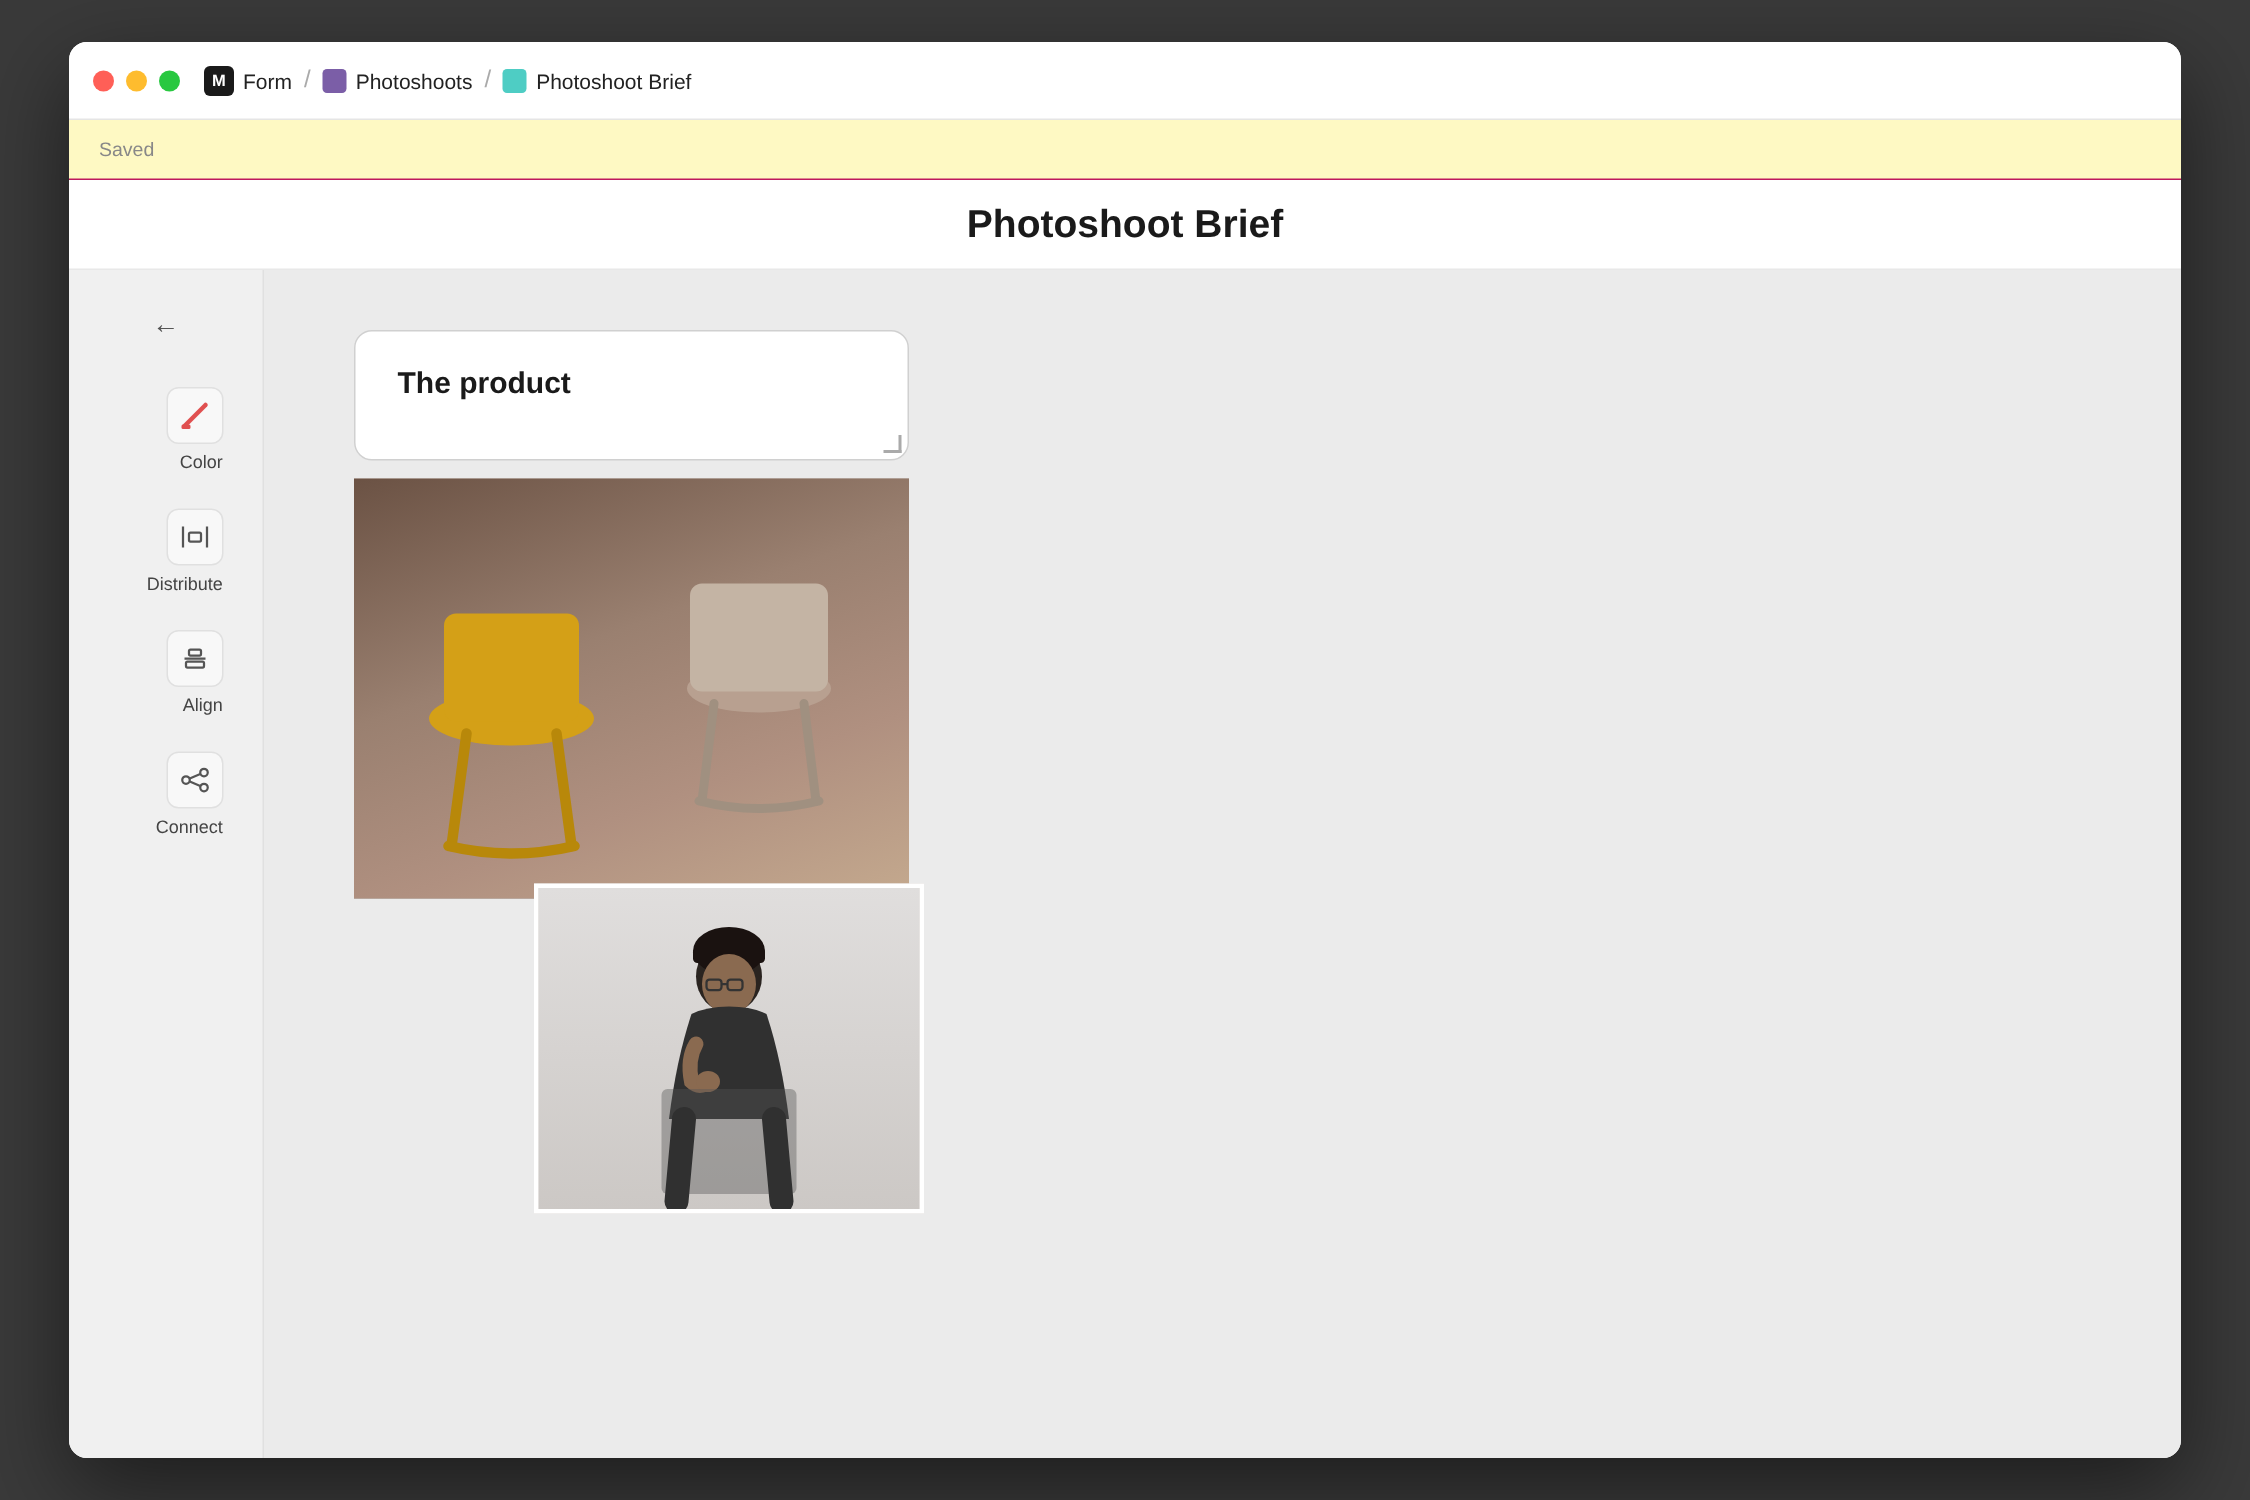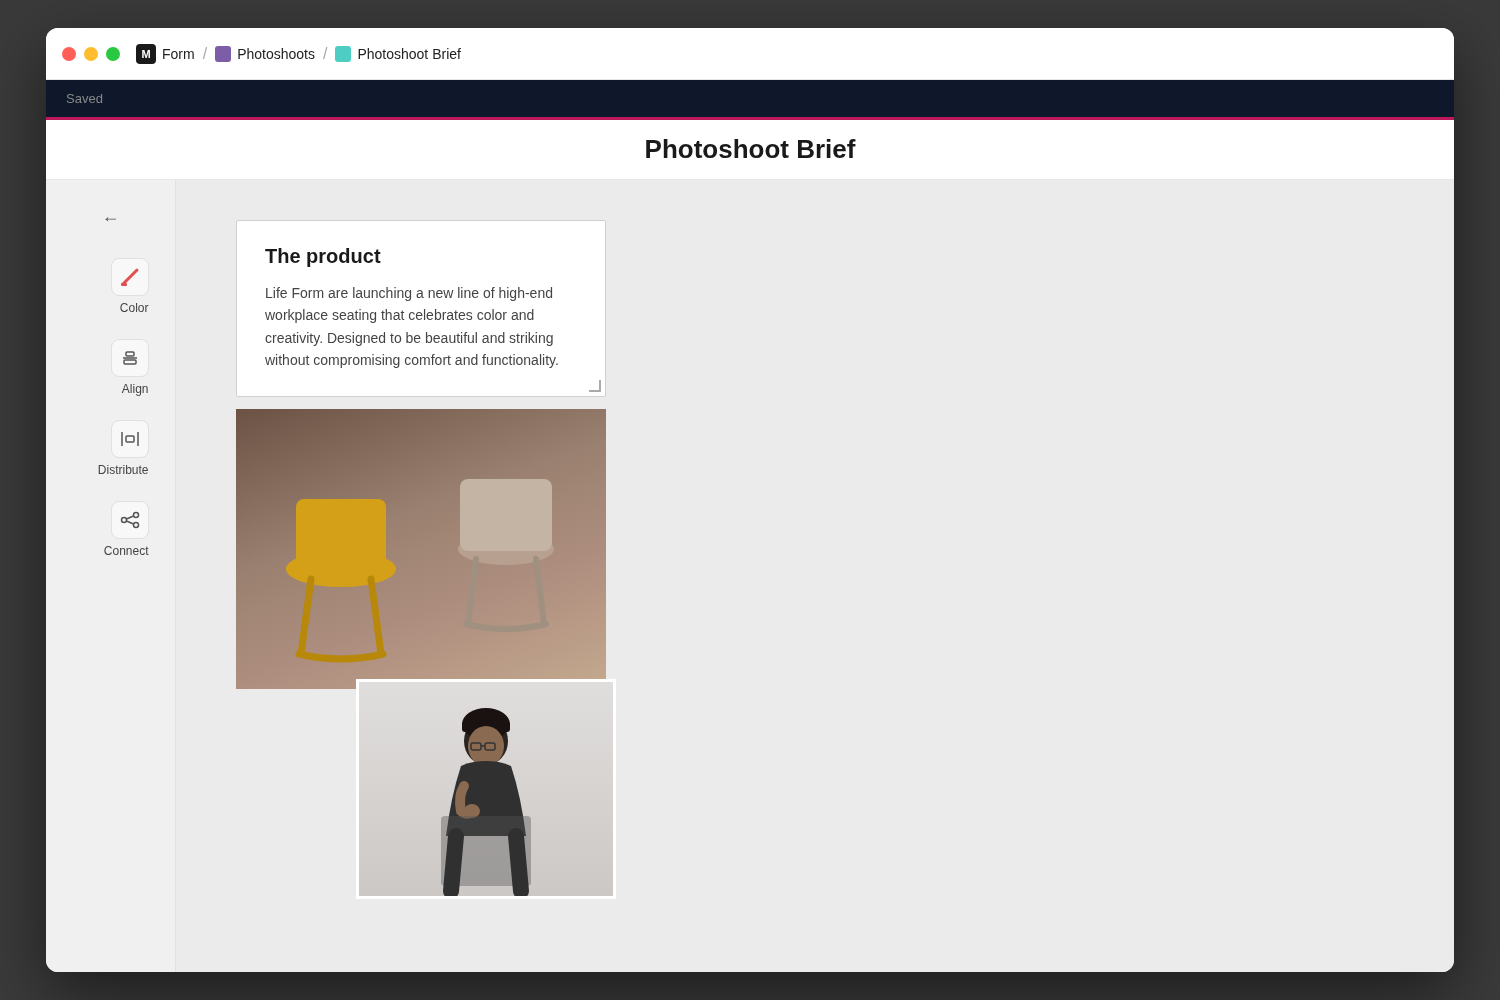--- a/index.html
+++ b/index.html
@@ -110,22 +110,22 @@
 
     .breadcrumb-label {
       font-size: 14px;
       font-weight: 500;
       color: #222;
     }
 
     
     .saved-bar {
       height: 40px;
-      background: #0f172a;
-      border-bottom: 3px solid #be185d;
+      background: #fef9c3;
+      border-bottom: 1px solid #be185d;
       display: flex;
       align-items: center;
       padding: 0 20px;
       flex-shrink: 0;
     }
 
     .saved-text {
       font-size: 13px;
       color: #888;
     }
@@ -214,21 +214,21 @@
       flex: 1;
       background: #ebebeb;
       overflow: auto;
       padding: 40px 60px;
     }
 
     
     .text-card {
       background: #ffffff;
       border: 1.5px solid #d0d0d0;
-      border-radius: 2px;
+      border-radius: 12px;
       padding: 24px 28px;
       width: 370px;
       margin-bottom: 12px;
       position: relative;
     }
 
     .card-resize-handle {
       position: absolute;
       bottom: 4px;
       right: 4px;
@@ -327,37 +327,37 @@
             <rect x="2" y="17" width="6" height="3" rx="1" fill="#e05050"></rect>
           </svg>
         </div>
         <span class="sidebar-label">Color</span>
       </div>
 
 
       <div class="sidebar-item">
         <div class="sidebar-icon">
           <svg width="22" height="22" viewBox="0 0 22 22" fill="none">
+            <line x1="3" y1="4" x2="3" y2="18" stroke="#555" stroke-width="1.5"></line>
+            <line x1="19" y1="4" x2="19" y2="18" stroke="#555" stroke-width="1.5"></line>
+            <rect x="7" y="8" width="8" height="6" rx="1" stroke="#555" stroke-width="1.5"></rect>
+          </svg>
+        </div>
+        <span class="sidebar-label">Distribute</span>
+      </div>
+
+      <div class="sidebar-item">
+        <div class="sidebar-icon">
+          <svg width="22" height="22" viewBox="0 0 22 22" fill="none">
             <line x1="4" y1="11" x2="18" y2="11" stroke="#555" stroke-width="1.5"></line>
             <rect x="7" y="5" width="8" height="4" rx="1" stroke="#555" stroke-width="1.5"></rect>
             <rect x="5" y="13" width="12" height="4" rx="1" stroke="#555" stroke-width="1.5"></rect>
           </svg>
         </div>
         <span class="sidebar-label">Align</span>
-      </div>
-
-      <div class="sidebar-item">
-        <div class="sidebar-icon">
-          <svg width="22" height="22" viewBox="0 0 22 22" fill="none">
-            <line x1="3" y1="4" x2="3" y2="18" stroke="#555" stroke-width="1.5"></line>
-            <line x1="19" y1="4" x2="19" y2="18" stroke="#555" stroke-width="1.5"></line>
-            <rect x="7" y="8" width="8" height="6" rx="1" stroke="#555" stroke-width="1.5"></rect>
-          </svg>
-        </div>
-        <span class="sidebar-label">Distribute</span>
       </div>
 
       <div class="sidebar-item">
         <div class="sidebar-icon">
           <svg width="22" height="22" viewBox="0 0 22 22" fill="none">
             <circle cx="5" cy="11" r="2.5" stroke="#555" stroke-width="1.5"></circle>
             <circle cx="17" cy="6" r="2.5" stroke="#555" stroke-width="1.5"></circle>
             <circle cx="17" cy="16" r="2.5" stroke="#555" stroke-width="1.5"></circle>
             <line x1="7.5" y1="10" x2="14.5" y2="7" stroke="#555" stroke-width="1.5"></line>
             <line x1="7.5" y1="12" x2="14.5" y2="15" stroke="#555" stroke-width="1.5"></line>
@@ -367,21 +367,20 @@
       </div>
 
     </div>
 
     <div class="canvas-area">
 
       <div class="canvas-content">
 
         <div class="text-card">
           <div class="card-title">The product</div>
-          <div class="card-body">Life Form are launching a new line of high-end workplace seating that celebrates color and creativity. Designed to be beautiful and striking without compromising comfort and functionality.</div>
           <div class="card-resize-handle"></div>
         </div>
 
         <div class="image-container-1">
           <div class="chair-scene">
 
             <svg style="position:absolute;bottom:20px;left:35px;" width="140" height="200" viewBox="0 0 140 200">
 
               <ellipse cx="70" cy="100" rx="55" ry="18" fill="#d4a017"></ellipse>
 

